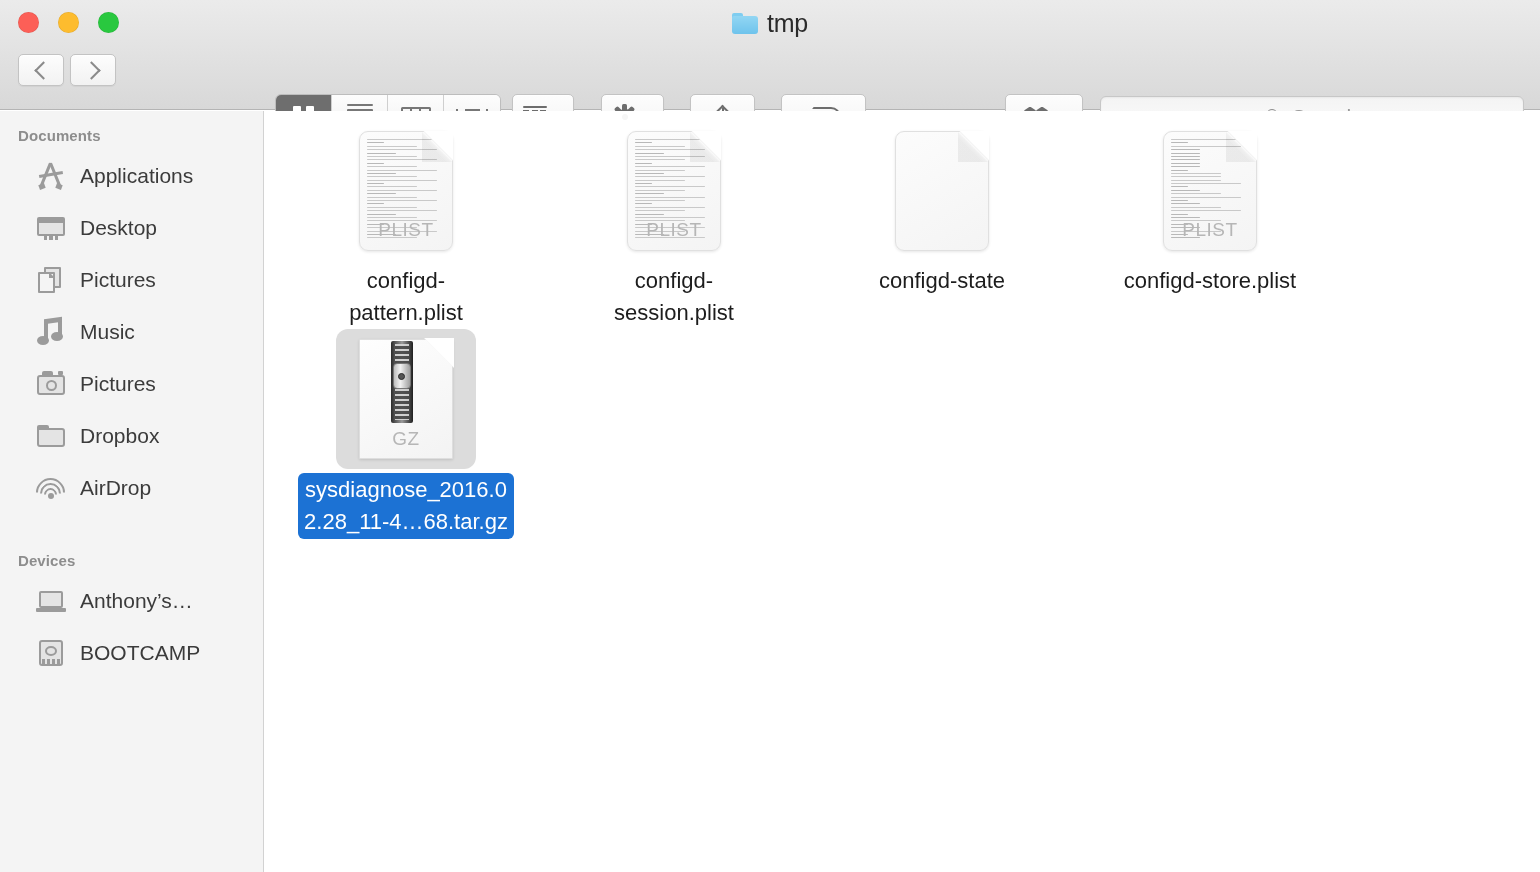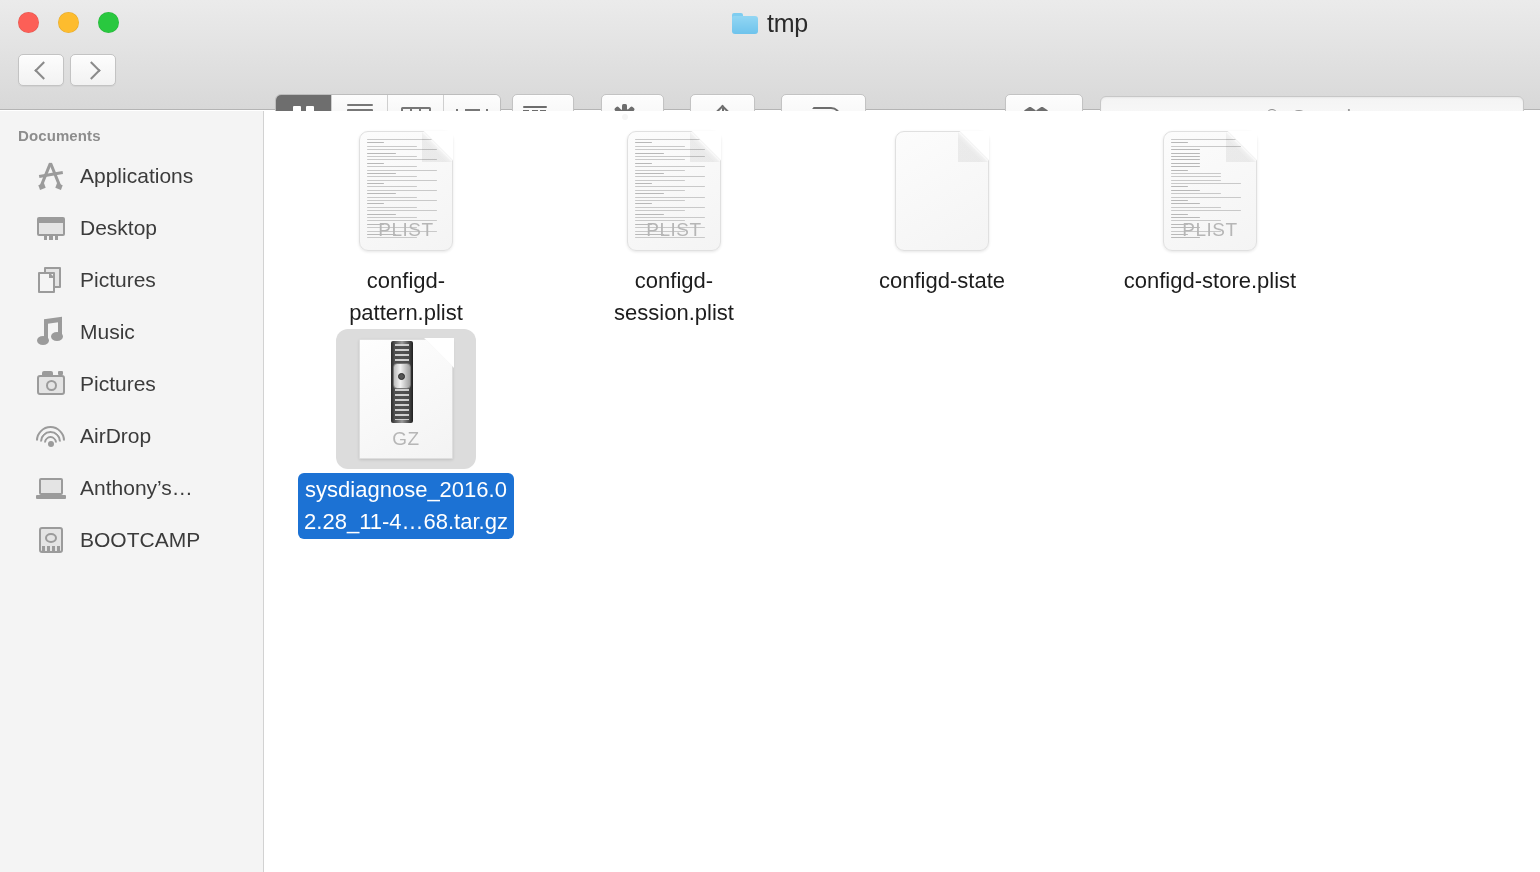--- a/index.html
+++ b/index.html
@@ -530,31 +530,39 @@
     <div class="sb-item">
       <span class="sb-ico g-pic">
         <span class="hump"></span>
           <span class="flash"></span>
           <span class="body"></span>
           <span class="lens"></span>
       </span>
       <span>Pictures</span>
     </div>
 
+    <div class="sb-item">
+      <span class="sb-ico g-fold">
+        <span class="tab2"></span>
+          <span class="body2"></span>
+      </span>
+      <span>Dropbox</span>
+    </div>
 
     <div class="sb-item">
       <span class="sb-ico g-air">
         <span class="w w3"></span>
           <span class="w w2"></span>
           <span class="w w1"></span>
           <span class="dot2"></span>
       </span>
       <span>AirDrop</span>
     </div>
 
+    <div class="sb-header devices">Devices</div>
 
     <div class="sb-item">
       <span class="sb-ico g-lap">
         <span class="screen2"></span>
           <span class="base"></span>
       </span>
       <span>Anthony’s…</span>
     </div>
 
     <div class="sb-item">

